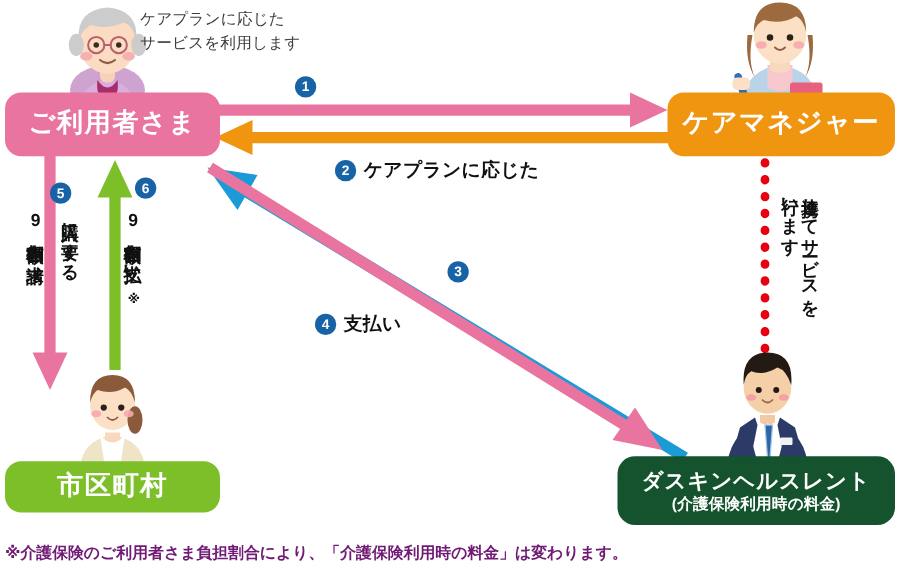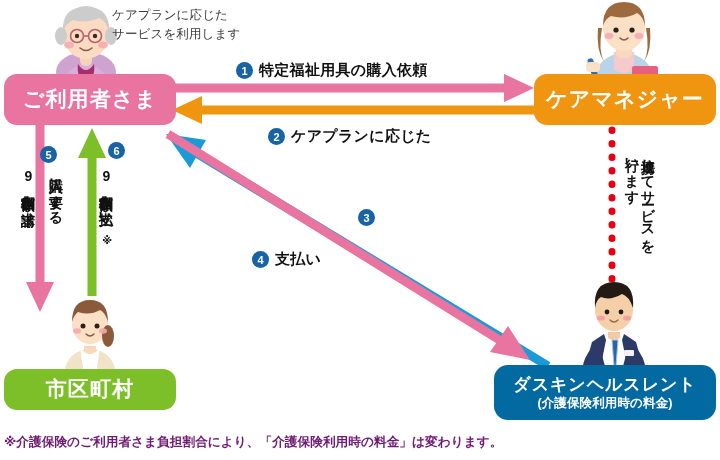--- a/index.html
+++ b/index.html
@@ -50,21 +50,21 @@
   #box-manager .b-main { font-size: 21px; }
 
   #box-city {
     left: 4px; top: 369px; width: 172px; height: 41px;
     background: #7cbf28;
   }
   #box-city .b-main { font-size: 21px; }
 
   #box-duskin {
     left: 494px; top: 365px; width: 222px; height: 55px;
-    background: #0369a1;
+    background: #14532d;
     border-radius: 14px;
   }
   #box-duskin .b-main { font-size: 17px; }
   #box-duskin .b-sub  { font-size: 12.5px; margin-top: 2px; }
 
   
   .caption {
     position: absolute;
     font-size: 12.5px;
     line-height: 1.5;
@@ -284,21 +284,20 @@
   <div class="box" id="box-duskin">
     <span class="b-main">ダスキンヘルスレント</span>
     <span class="b-sub">(介護保険利用時の料金)</span>
   </div>
 
   <div class="caption" id="caption-top">ケアプランに応じた
 サービスを利用します</div>
 
   <div class="step" id="step-1">
     <span class="badge">1</span>
-    <span class="s-text">特定福祉用具の購入依頼</span>
   </div>
 
   <div class="step" id="step-2">
     <span class="badge">2</span>
     <span class="s-text">ケアプランに応じた</span>
   </div>
 
   <div class="step" id="step-3">
     <span class="badge">3</span>
   </div>

